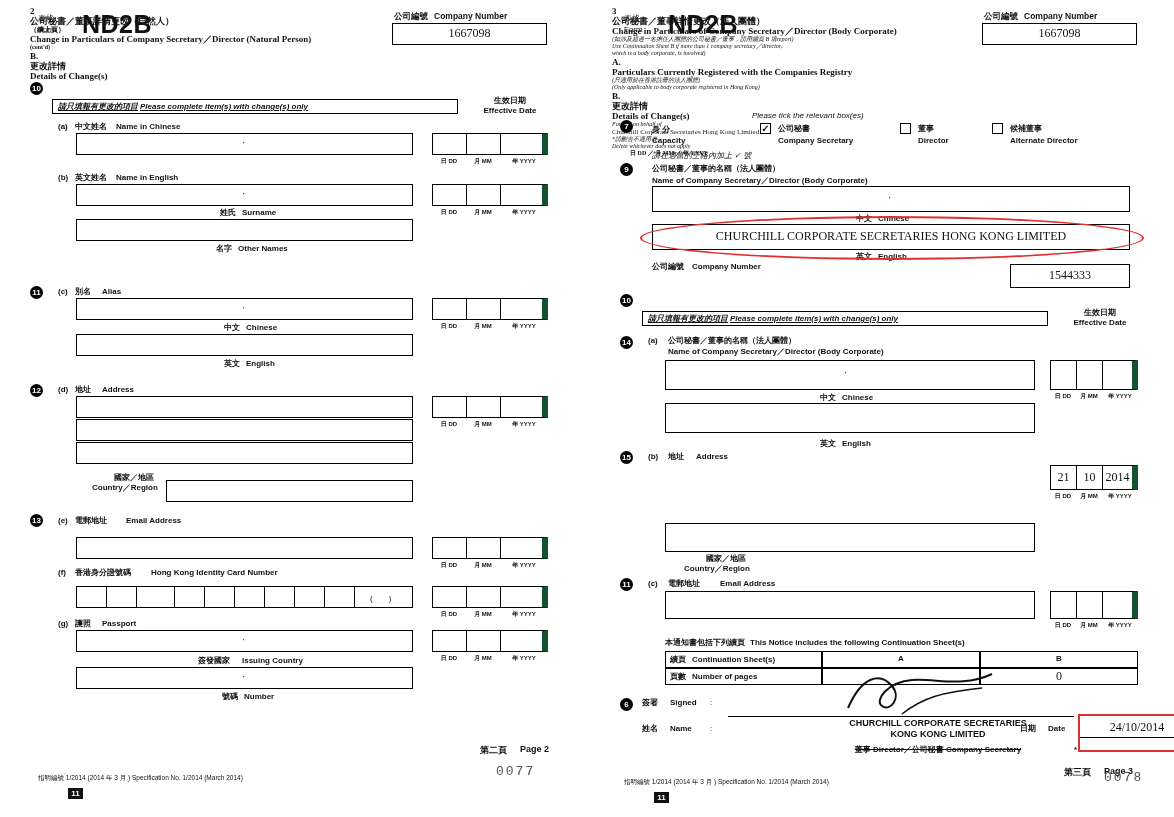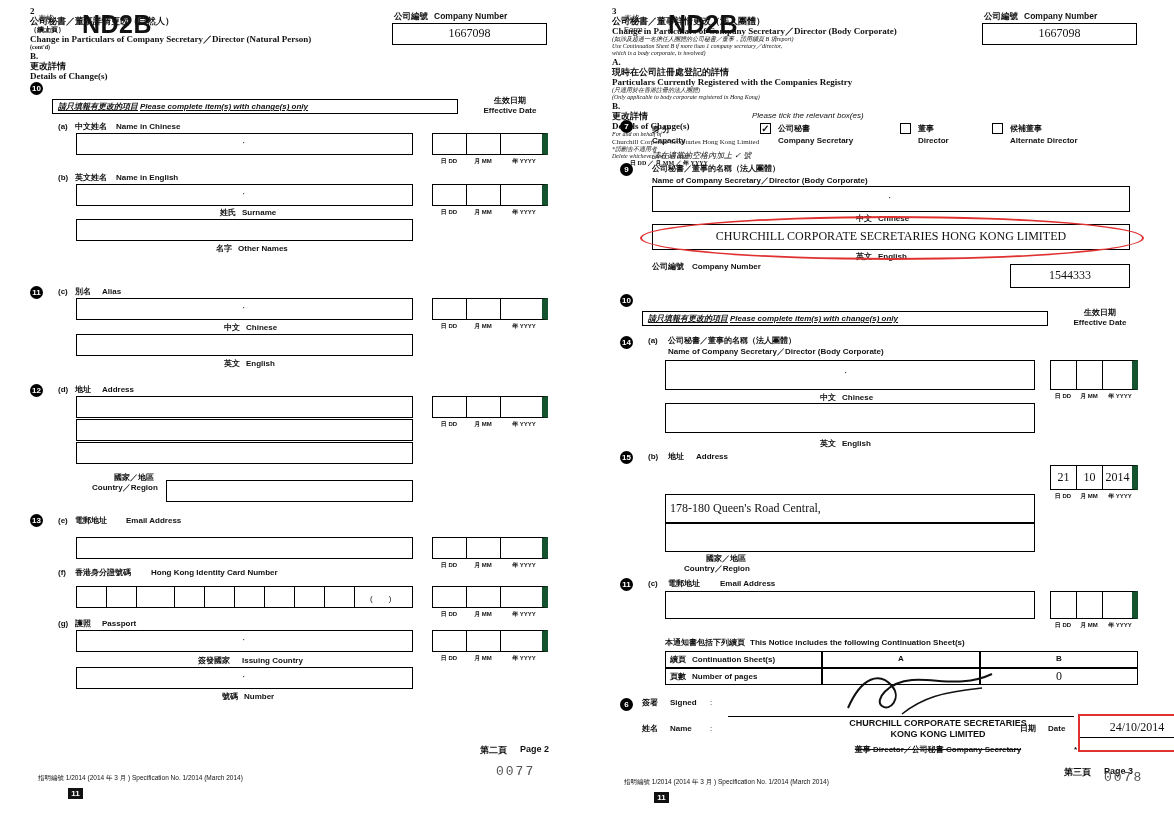--- a/index.html
+++ b/index.html
@@ -379,21 +379,20 @@
     <div class="cnum-box" style="left:370px; top:17px; width:155px; height:22px;">1667098</div>
 
     <div class="t9 b" style="left:18px; top:44px;">3</div>
     <div class="t9 b" style="left:34px; top:44px;">公司秘書／董事詳情更改（法人團體）</div>
     <div class="t9 b" style="left:34px; top:57px;">Change in Particulars of Company Secretary／Director (Body Corporate)</div>
     <div class="t6 ital" style="left:34px; top:69px;">(如涉及超過一名擔任人團體的公司秘書／董事，請用續頁 B 填report)</div>
     <div class="t6 ital" style="left:200px; top:69px;">Use Continuation Sheet B if more than 1 company secretary／director,</div>
     <div class="t6 ital" style="left:34px; top:78px;">which is a body corporate, is involved)</div>
 
     <div class="t9 b" style="left:20px; top:90px;">A.</div>
-    <div class="t9 b" style="left:34px; top:90px;">現時在公司註冊處登記的詳情</div>
     <div class="t9 b" style="left:196px; top:90px;">Particulars Currently Registered with the Companies Registry</div>
 
     <div class="bul" style="left:8px; top:114px;">7</div>
     <div class="t ital" style="left:40px; top:105px;margin-top:40px;">請在適當的空格內加上 ✓ 號</div>
     <div class="t ital" style="left:140px; top:105px;">Please tick the relevant box(es)</div>
 
     <div class="t b" style="left:40px; top:119px;">身 分</div>
     <div class="t b" style="left:40px; top:130px;">Capacity</div>
 
     <div class="chk" style="left:148px; top:117px;">✓</div>
@@ -457,21 +456,20 @@
     <div class="eff-cap" style="left:438px; top:386px; width:88px;">
       <div style="width:26px">日 DD</div>
       <div style="width:26px">月 MM</div>
       <div style="width:36px">年 YYYY</div>
     </div>
 
     <div class="bul" style="left:8px; top:445px;">15</div>
     <div class="t b" style="left:36px; top:446px;">(b)</div>
     <div class="t b" style="left:56px; top:446px;">地址</div>
     <div class="t b" style="left:84px; top:446px;">Address</div>
-    <div class="fld" style="left:53px; top:488px; width:370px; height:29px;">178-180 Queen's Road Central,</div>
     <div class="fld" style="left:53px; top:517px; width:370px; height:29px;"></div>
     <div class="t b" style="left:94px; top:548px;">國家／地區</div>
     <div class="t b" style="left:72px; top:558px;">Country／Region</div>
     <div class="eff-grid" style="left:438px; top:459px; width:88px; height:25px;">
       <div style="width:26px; font-family:'Liberation Serif',serif; font-size:12px; text-align:center; line-height:23px;">21</div>
       <div style="width:26px; font-family:'Liberation Serif',serif; font-size:12px; text-align:center; line-height:23px;">10</div>
       <div style="width:36px; font-family:'Liberation Serif',serif; font-size:12px; text-align:center; line-height:23px;">2014</div>
     </div>
     <div class="eff-cap" style="left:438px; top:486px; width:88px;">
       <div style="width:26px">日 DD</div>

